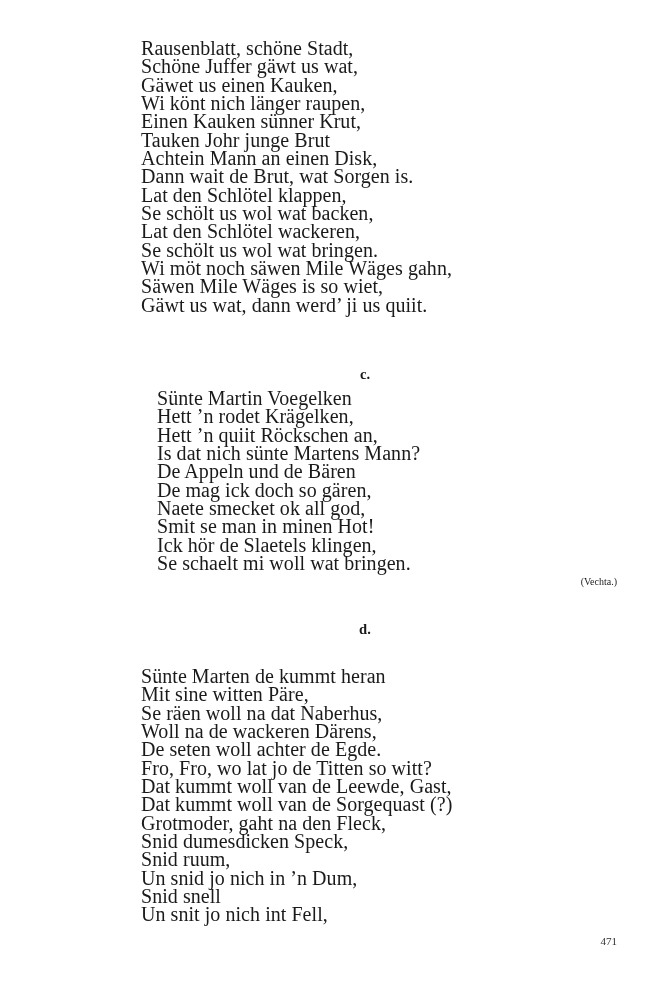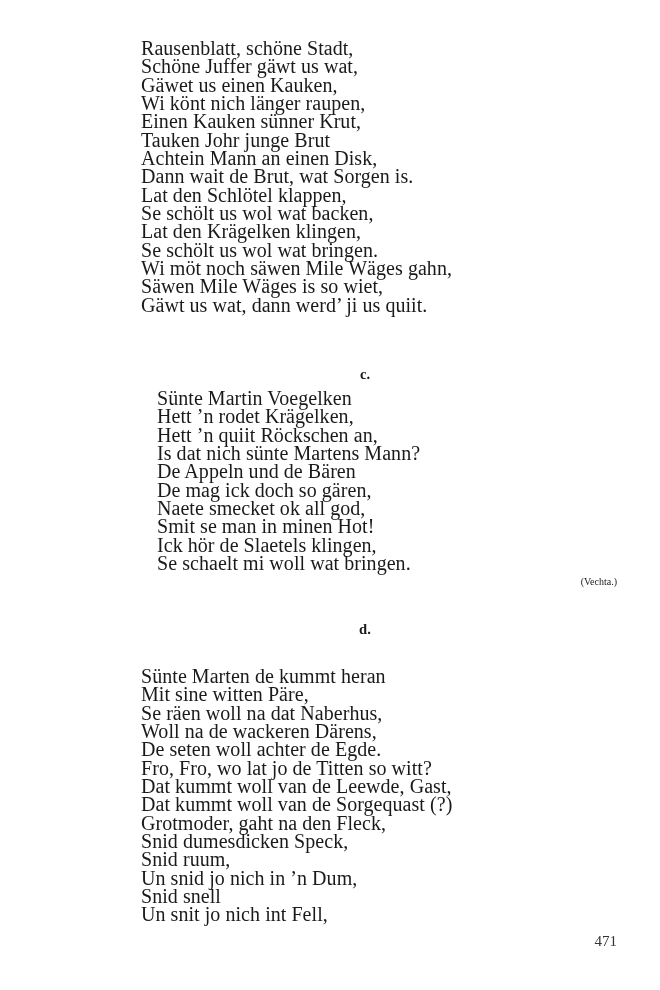--- a/index.html
+++ b/index.html
@@ -44,42 +44,42 @@
     }
     .place {
       position: absolute;
       right: 0;
       font-size: 10px;
       line-height: 18px;
     }
     .page-number {
       position: absolute;
       right: 0;
-      font-size: 15px;
+      font-size: 11px;
       line-height: 14px;
       color: #333;
     }
   </style>
 </head>
 <body>
 
 <div class="page">
 
   <div class="stanza" style="top:39px;">
     <span class="line">Rausenblatt, schöne Stadt,</span>
     <span class="line">Schöne Juffer gäwt us wat,</span>
     <span class="line">Gäwet us einen Kauken,</span>
     <span class="line">Wi könt nich länger raupen,</span>
     <span class="line">Einen Kauken sünner Krut,</span>
     <span class="line">Tauken Johr junge Brut</span>
     <span class="line">Achtein Mann an einen Disk,</span>
     <span class="line">Dann wait de Brut, wat Sorgen is.</span>
     <span class="line">Lat den Schlötel klappen,</span>
     <span class="line">Se schölt us wol wat backen,</span>
-    <span class="line">Lat den Krägelken klingen,</span>
+    <span class="line">Lat den Schlötel wackeren,</span>
     <span class="line">Se schölt us wol wat bringen.</span>
     <span class="line">Wi möt noch säwen Mile Wäges gahn,</span>
     <span class="line">Säwen Mile Wäges is so wiet,</span>
     <span class="line">Gäwt us wat, dann werd’ ji us quiit.</span>
   </div>
 
   <div class="section-head" style="top:365px;">c.</div>
 
   <div class="stanza" style="top:389px;margin-left:16px;">
     <span class="line">Sünte Martin Voegelken</span>

